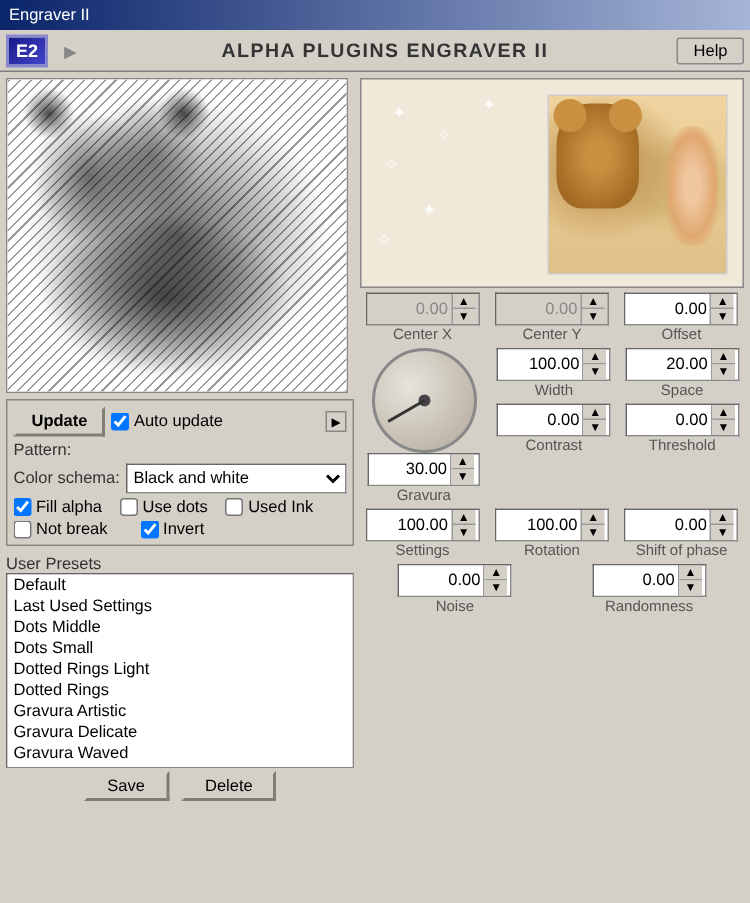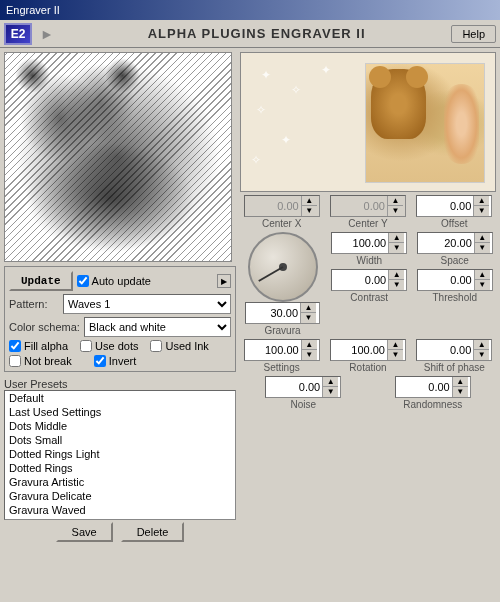--- a/index.html
+++ b/index.html
@@ -148,21 +148,20 @@
       gap: 4px;
     }
 
     .update-btn {
       background: #d4d0c8;
       border: 2px outset #d4d0c8;
       padding: 2px 10px;
       font-size: 11px;
       cursor: pointer;
       font-weight: bold;
-      font-family: Liberation Mono, monospace;
     }
 
     .checkbox-label {
       display: flex;
       align-items: center;
       gap: 3px;
       cursor: pointer;
       font-size: 11px;
     }
 
@@ -452,26 +451,20 @@
           <button class="update-btn">Update</button>
           <label class="checkbox-label">
             <input type="checkbox" checked="" style="">
             <span>Auto update</span>
           </label>
           <div style="margin-left:auto;width:14px;height:14px;background:#d4d0c8;border:1px solid #888;display:flex;align-items:center;justify-content:center;font-size:8px;">▶</div>
         </div>
 
         <div class="controls-row">
           <span class="label-text">Pattern:</span>
-          <select class="combo">
-            <option>Waves 1</option>
-            <option>Waves 2</option>
-            <option>Dots</option>
-            <option>Lines</option>
-          </select>
         </div>
 
         <div class="controls-row">
           <span class="label-text">Color schema:</span>
           <select class="combo">
             <option>Black and white</option>
             <option>Color</option>
             <option>Grayscale</option>
           </select>
         </div>

